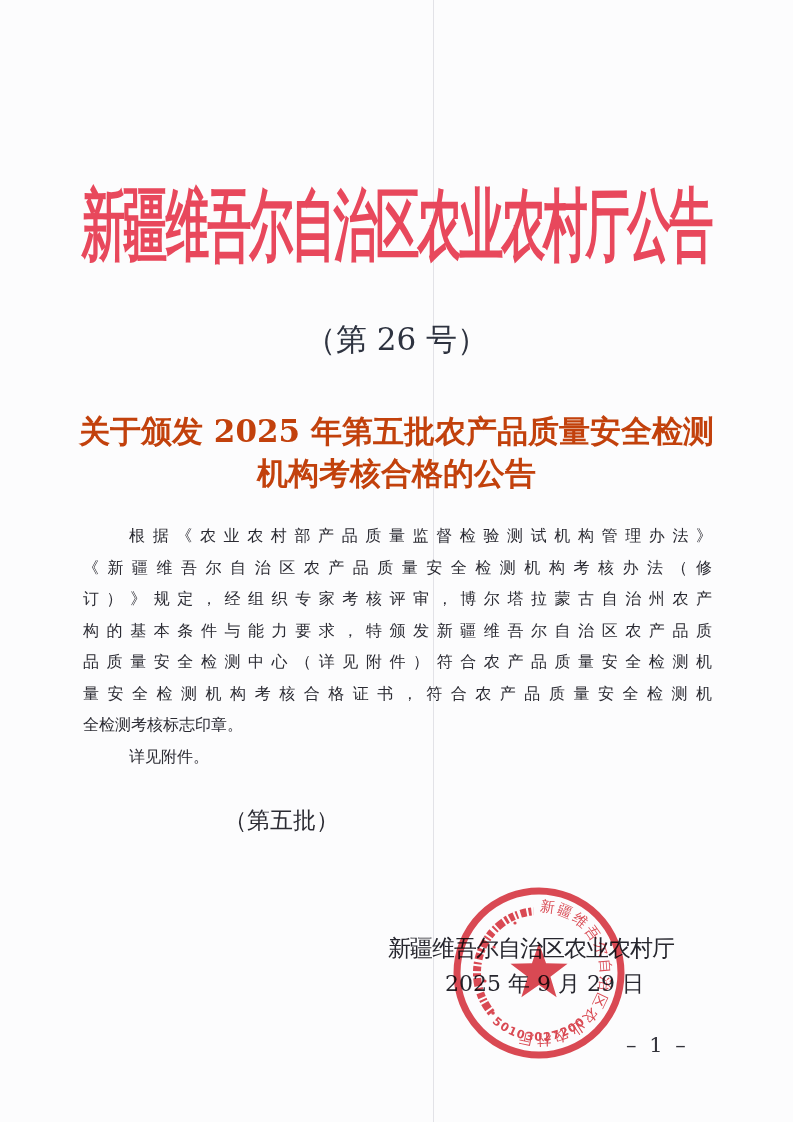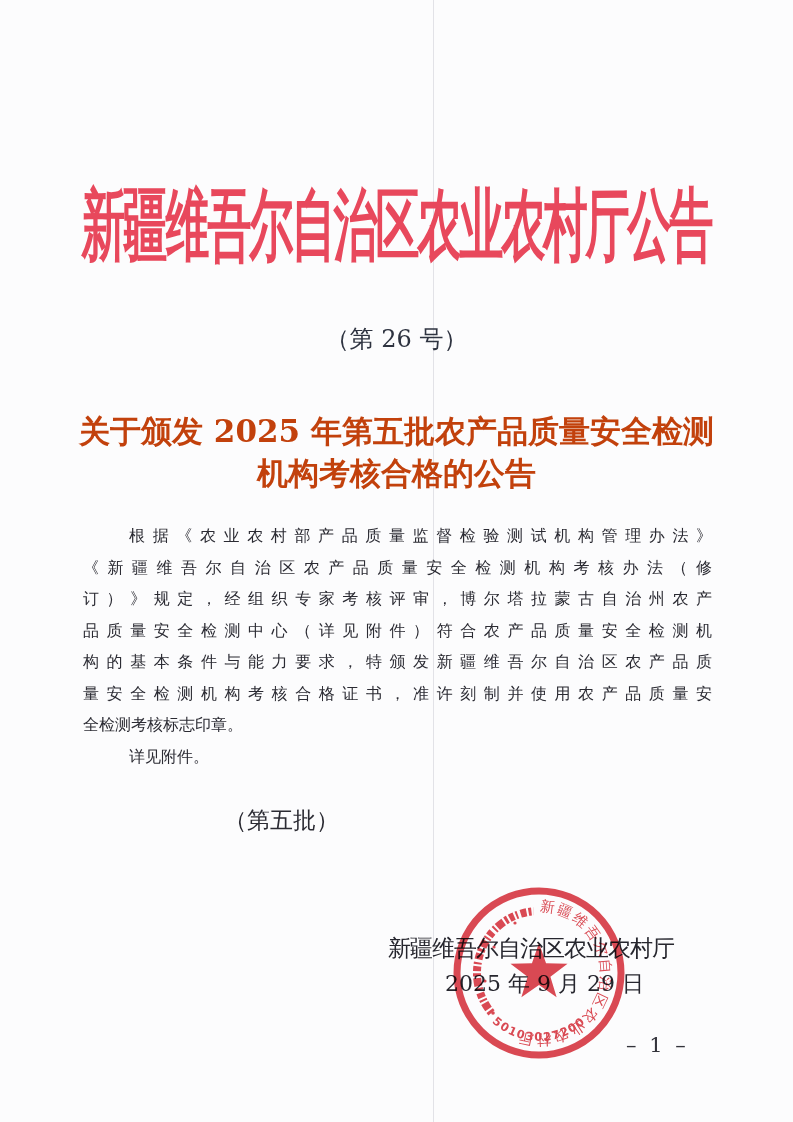--- a/index.html
+++ b/index.html
@@ -15,21 +15,21 @@
   }
   .doc-title{
     position:absolute;top:174px;left:0;width:793px;
     text-align:center;
     font-size:44px;font-weight:bold;color:#e8485c;
     letter-spacing:-2px;white-space:nowrap;
     transform:scaleY(1.78);transform-origin:top center;
   }
   .issue-number{
     position:absolute;top:324px;left:0;width:793px;
-    text-align:center;font-size:24px;line-height:30px;
+    text-align:center;font-size:31px;line-height:30px;
     color:#2e3340;
   }
   .doc-heading{
     position:absolute;top:410px;left:0;width:793px;
     text-align:center;font-size:31px;line-height:42px;
     font-weight:bold;color:#c2410c;
   }
   .body-text{
     position:absolute;left:83px;top:520px;width:629px;
     font-size:16px;color:#2b2b33;
@@ -76,23 +76,23 @@
 
 <div class="doc-heading">
   <div>关于颁发 2025 年第五批农产品质量安全检测</div>
   <div>机构考核合格的公告</div>
 </div>
 
 <div class="body-text">
   <div class="body-line jfull indent">根据《农业农村部产品质量监督检验测试机构管理办法》</div>
   <div class="body-line jfull">《新疆维吾尔自治区农产品质量安全检测机构考核办法（修</div>
   <div class="body-line jfull">订）》规定，经组织专家考核评审，博尔塔拉蒙古自治州农产</div>
+  <div class="body-line jfull">构的基本条件与能力要求，特颁发新疆维吾尔自治区农产品质</div>
   <div class="body-line jfull">品质量安全检测中心（详见附件）符合农产品质量安全检测机</div>
-  <div class="body-line jfull">构的基本条件与能力要求，特颁发新疆维吾尔自治区农产品质</div>
-  <div class="body-line jfull">量安全检测机构考核合格证书，准许刻制并使用农产品质量安</div>
+  <div class="body-line jfull">量安全检测机构考核合格证书，符合农产品质量安全检测机</div>
   <div class="body-line">全检测考核标志印章。</div>
   <div class="body-line indent">详见附件。</div>
 </div>
 
 <div class="attachment">
   <div class="attachment-line2">（第五批）</div>
 </div>
 
 <div class="signer">新疆维吾尔自治区农业农村厅</div>
 

